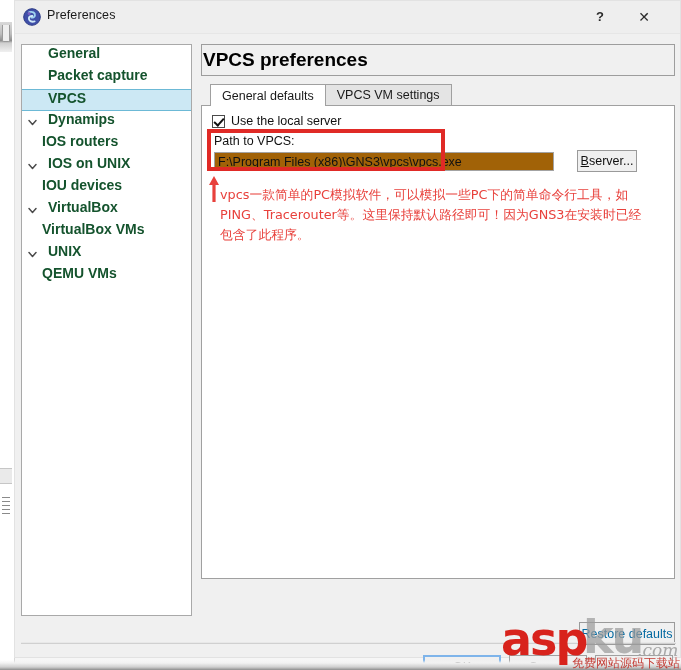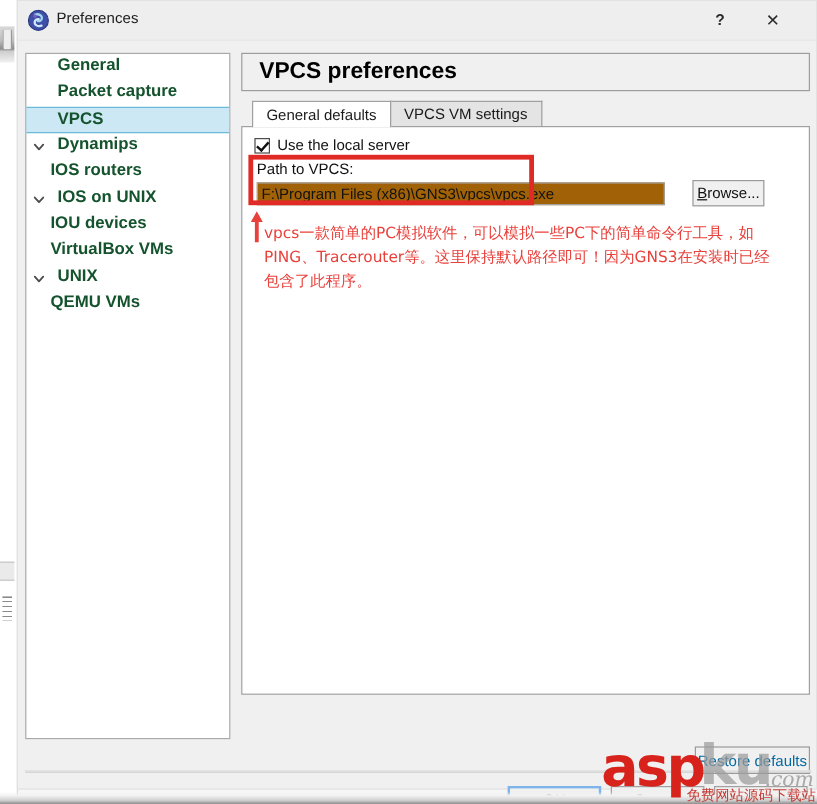--- a/index.html
+++ b/index.html
@@ -119,21 +119,21 @@
   .main {
     position: absolute; left: 186px; top: 10px;
     width: 474px; height: 572px;
   }
   .pane-title {
     height: 32px;
     background: #f0f0f0;
     border: 1px solid #9d9d9d;
     box-sizing: border-box;
     display: flex; align-items: center;
-    padding-left: 14px;
+    padding-left: 1px;
     font-size: 19px; font-weight: bold; color: #000;
   }
   .tabstrip {
     position: relative;
     margin-top: 8px;
     height: 21px;
     display: flex;
     align-items: flex-end;
     padding-left: 9px;
     z-index: 3;
@@ -372,20 +372,28 @@
             <span class="chev">
               <svg width="11" height="11" viewBox="0 0 11 11">
                 <path d="M2 3.6 L5.5 7.4 L9 3.6" fill="none" stroke="#4a4a4a" stroke-width="1.5" stroke-linecap="round" stroke-linejoin="round"></path>
               </svg>
             </span>
             <span class="label">IOS on UNIX</span>
           </div>
           <div class="tree-row lvl1">
             <span class="label">IOU devices</span>
           </div>
+          <div class="tree-row lvl0">
+            <span class="chev">
+              <svg width="11" height="11" viewBox="0 0 11 11">
+                <path d="M2 3.6 L5.5 7.4 L9 3.6" fill="none" stroke="#4a4a4a" stroke-width="1.5" stroke-linecap="round" stroke-linejoin="round"></path>
+              </svg>
+            </span>
+            <span class="label">VirtualBox</span>
+          </div>
           <div class="tree-row lvl1">
             <span class="label">VirtualBox VMs</span>
           </div>
           <div class="tree-row lvl0">
             <span class="chev">
               <svg width="11" height="11" viewBox="0 0 11 11">
                 <path d="M2 3.6 L5.5 7.4 L9 3.6" fill="none" stroke="#4a4a4a" stroke-width="1.5" stroke-linecap="round" stroke-linejoin="round"></path>
               </svg>
             </span>
             <span class="label">UNIX</span>
@@ -410,21 +418,21 @@
             <span class="chkbox"></span>
             <span>Use the local server</span>
           </div>
 
           <div class="redbox"></div>
 
           <div class="path-label">Path to VPCS:</div>
           <input class="path-input" type="text" value="F:\Program Files (x86)\GNS3\vpcs\vpcs.exe" style="">
           <div class="browse-btn">
               <u>B</u>
-              <span>rowse...</span>
+              <span>server...</span>
             </div>
 
           <span class="arrow-up">
             <svg width="12" height="26" viewBox="0 0 12 26">
               <path d="M6 0 L11 9 L7.6 9 L7.6 26 L4.4 26 L4.4 9 L1 9 Z" fill="#e8413c"></path>
             </svg>
           </span>
           <div class="note">vpcs一款简单的PC模拟软件，可以模拟一些PC下的简单命令行工具，如PING、Tracerouter等。这里保持默认路径即可！因为GNS3在安装时已经包含了此程序。</div>
 
         </div>

